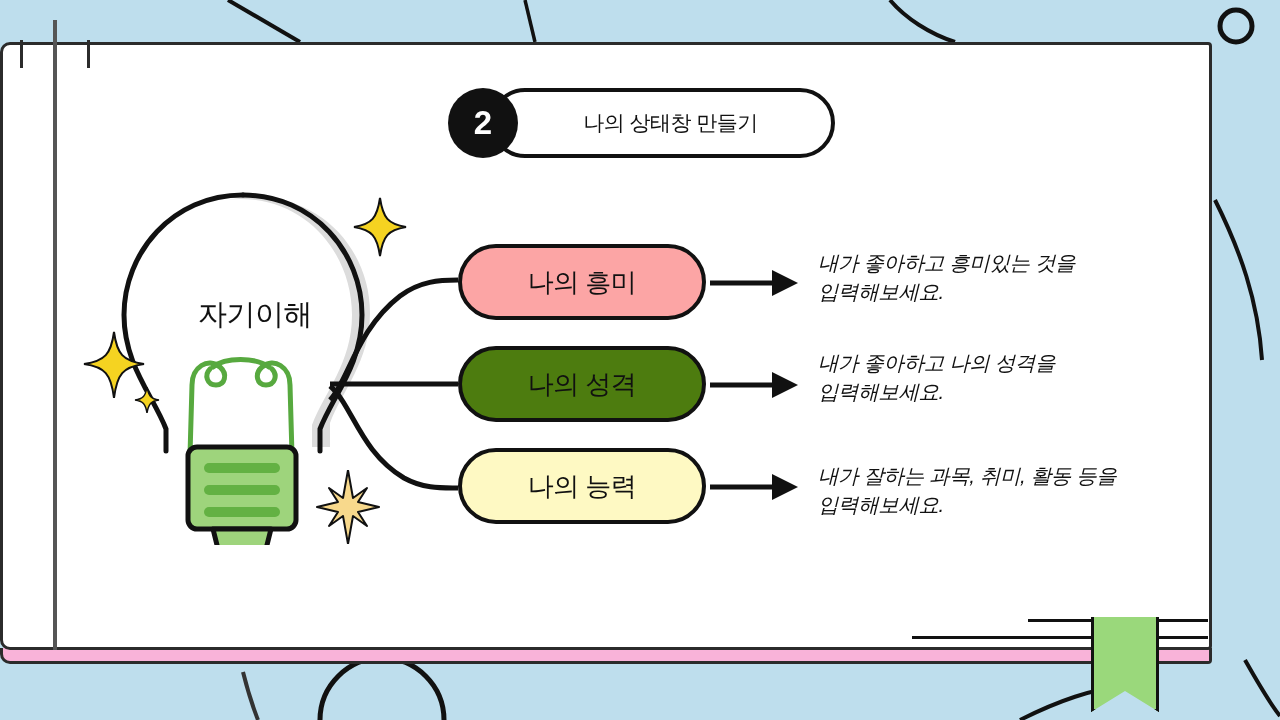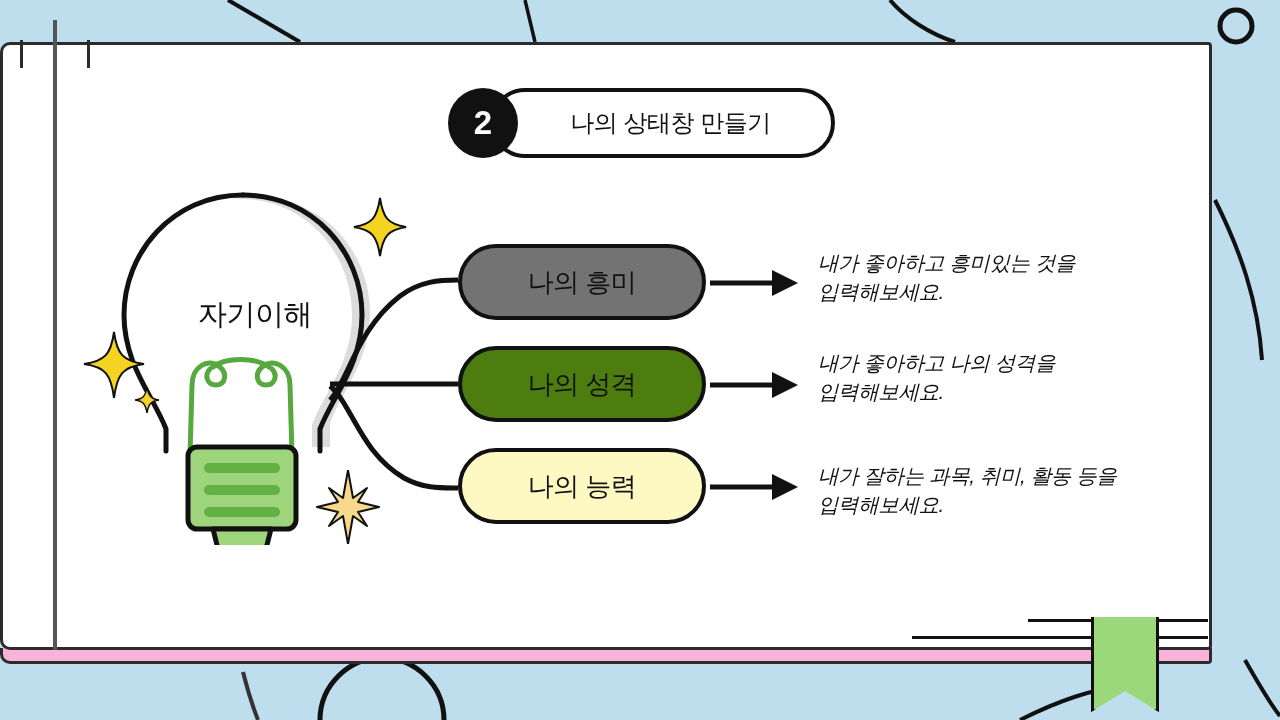--- a/index.html
+++ b/index.html
@@ -43,37 +43,37 @@
 
   
   #header-chip{position:absolute;left:448px;top:88px;}
   #header-pill{
     position:absolute;left:42px;top:0px;width:345px;height:70px;
     background:#ffffff;border:4px solid #111;border-radius:35px;box-sizing:border-box;
   }
   #header-title{
     position:absolute;left:80px;top:0px;width:285px;height:70px;
     display:flex;align-items:center;justify-content:center;
-    font-size:24px;color:#111;letter-spacing:-0.5px;white-space:nowrap;
+    font-size:21px;color:#111;letter-spacing:-0.5px;white-space:nowrap;
   }
   #step-badge{
     position:absolute;left:0px;top:0px;width:70px;height:70px;
     background:#111;border-radius:50%;
     display:flex;align-items:center;justify-content:center;
     color:#fff;font-size:33px;font-weight:bold;
   }
 
   
   .pill{
     position:absolute;width:248px;height:76px;border:4px solid #111;
     border-radius:38px;box-sizing:border-box;
     display:flex;align-items:center;justify-content:center;
     font-size:26px;color:#111;letter-spacing:-0.5px;
   }
-  #pill-0{left:458px;top:244px;background:#737373;}
+  #pill-0{left:458px;top:244px;background:#fca5a5;}
   #pill-1{left:458px;top:346px;background:#4d7c0f;}
   #pill-2{left:458px;top:448px;background:#fef9c3;}
 
   
   .desc{
     position:absolute;left:818px;width:380px;
     font-size:20.5px;line-height:29px;color:#111;letter-spacing:-0.4px;font-style:italic;
   }
   #desc-0{top:248px;}
   #desc-1{top:348px;}

